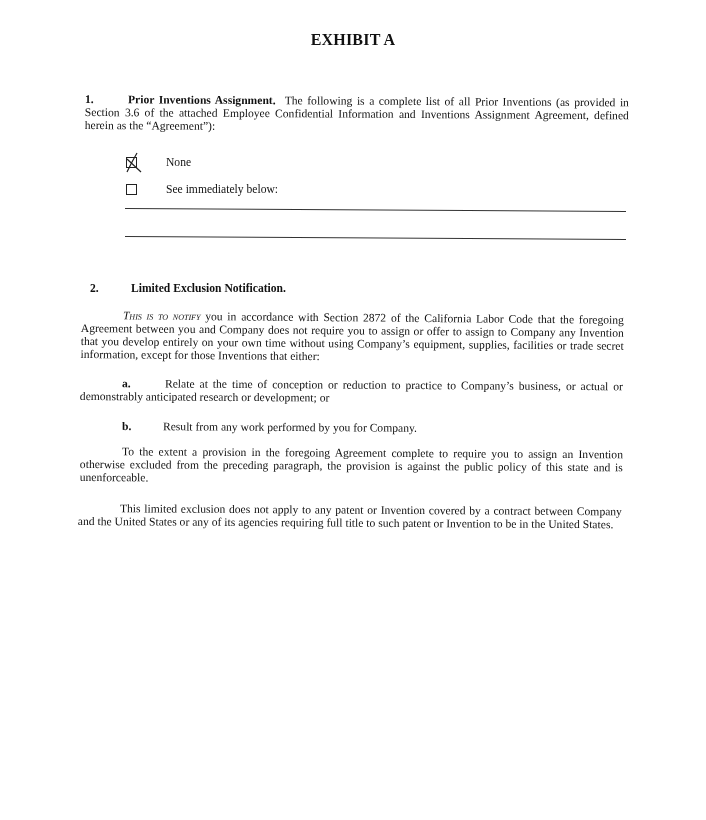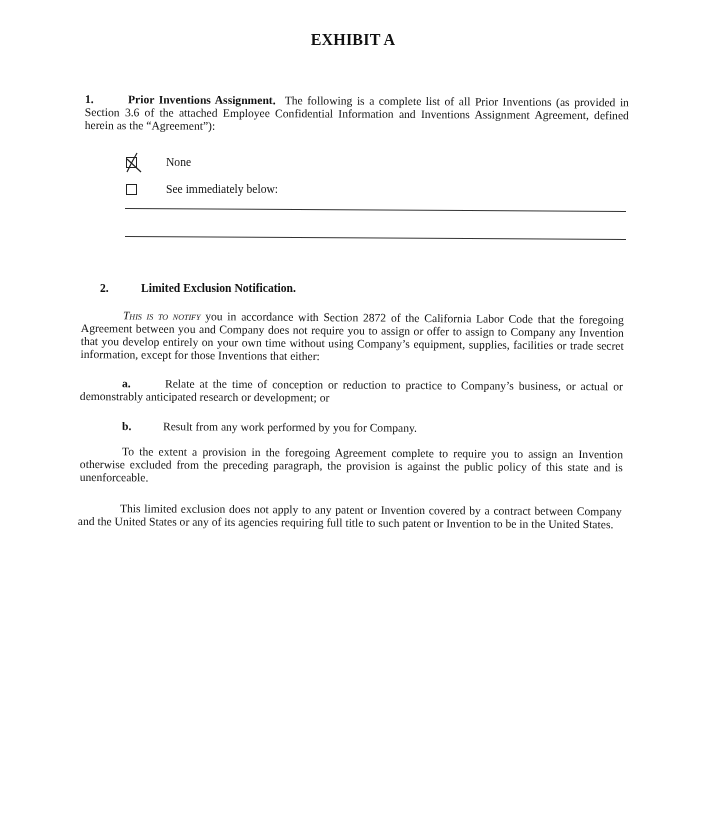--- a/index.html
+++ b/index.html
@@ -90,21 +90,21 @@
       left: 125px;
       width: 501px;
       height: 0;
       border-top: 1px solid #333;
     }
     #fill-line-1 { top: 208px; transform: rotate(0.35deg); transform-origin: left top; }
     #fill-line-2 { top: 236px; transform: rotate(0.35deg); transform-origin: left top; }
 
     
     #sec2-head {
-      left: 100px;
+      left: 90px;
       top: 282px;
       width: 540px;
       text-align: left;
     }
     #sec2-head .sec-num { width: 41px; }
 
     #para-notify {
       left: 81px;
       top: 309px;
       width: 543px;

